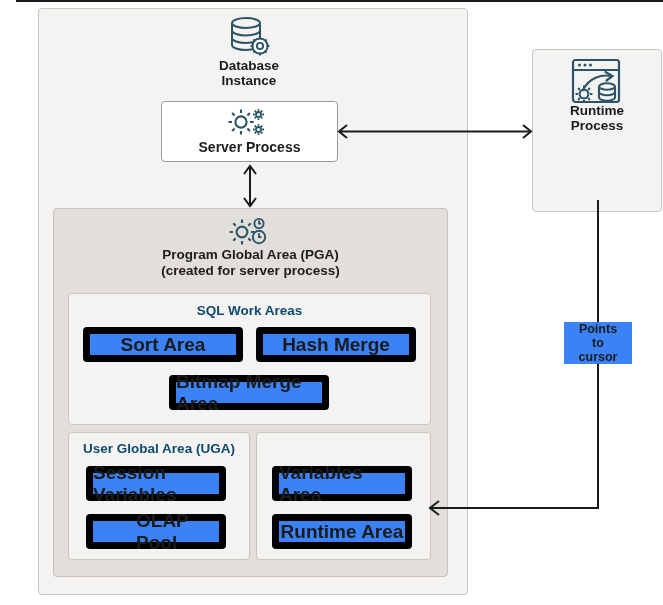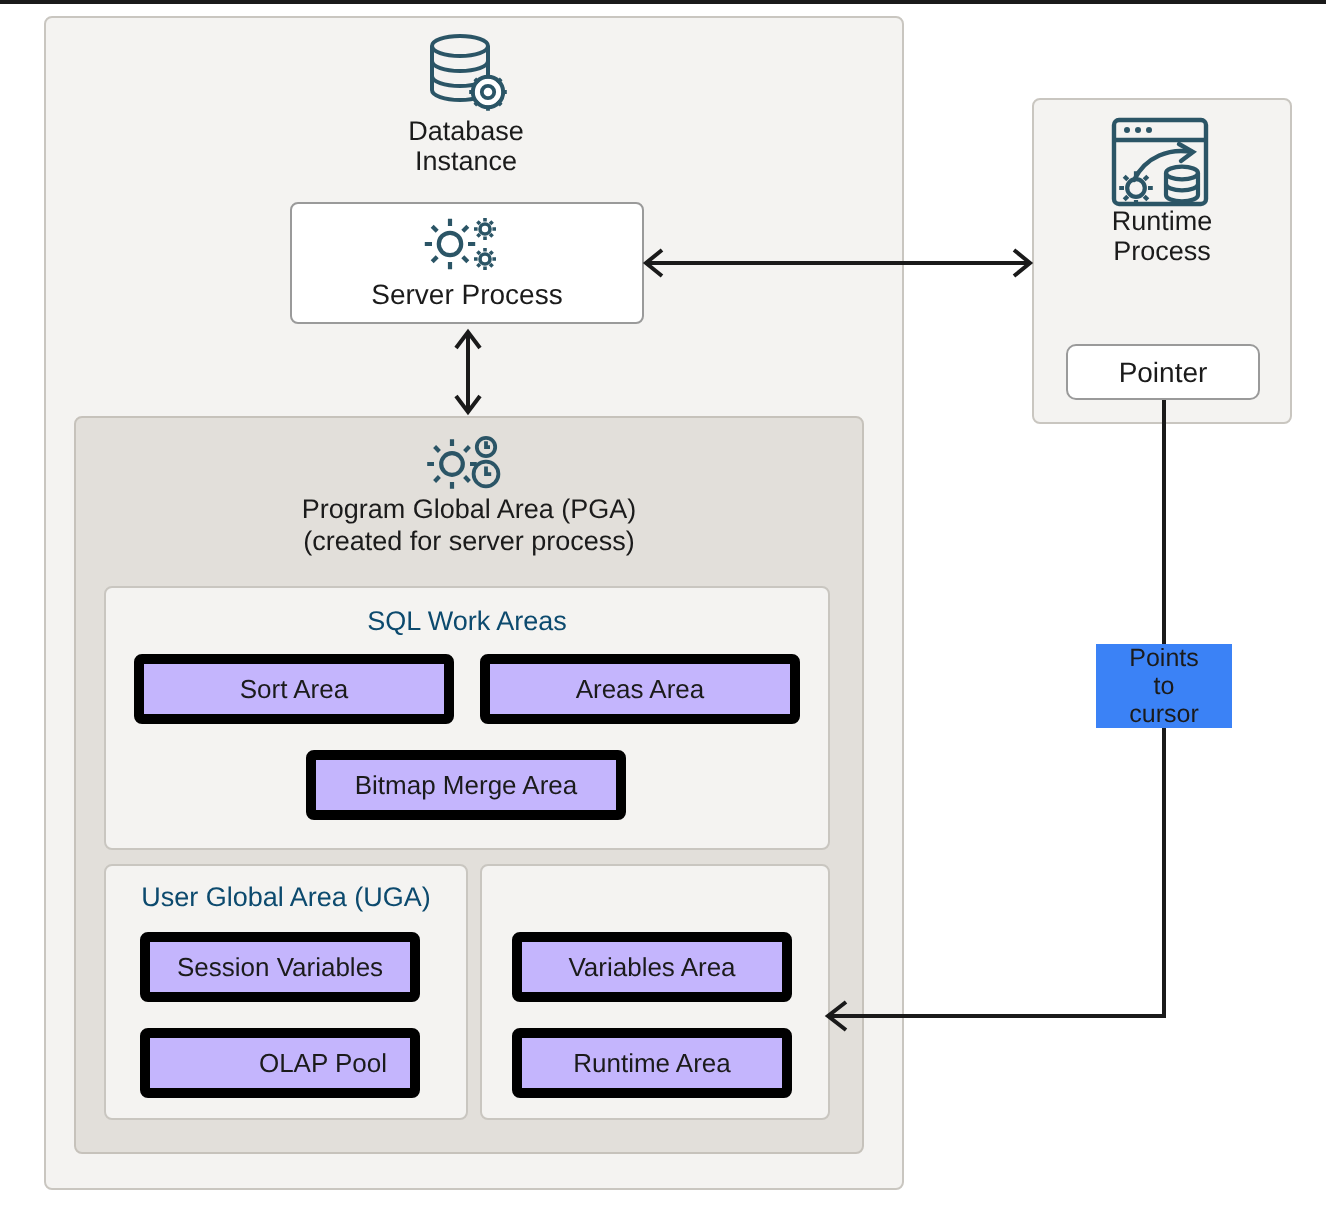--- a/index.html
+++ b/index.html
@@ -4,37 +4,37 @@
 <style>
   html,body{margin:0;padding:0;}
   body{
     width:663px;height:605px;
     background:#ffffff;
     font-family:"Liberation Sans","DejaVu Sans",sans-serif;
     color:#1b1b1b;
     position:relative;
     overflow:hidden;
   }
-  #stage{position:absolute;left:0;top:0;width:525px;height:605px;}
+  #stage{position:absolute;left:16px;top:0;width:525px;height:605px;font-weight:bold;}
   .topstrip{position:absolute;left:0;top:0;width:663px;height:2px;background:#1a1a1a;}
 
   
   .panel{
     position:absolute;
     box-sizing:border-box;
     border:1px solid #c9c6c0;
     border-radius:4px;
     background:#f4f3f1;
   }
   .panel.gray{background:#e2dfda;border-color:#c6c2bb;}
   .panel.white{background:#ffffff;border-color:#9a9a9a;}
   .panel.btn{
-    background:#c4b5fd;border:5px solid #000000;border-radius:4px;
+    background:#3b82f6;border:7px solid #000000;border-radius:4px;
     display:flex;align-items:center;justify-content:center;
-    font-size:13px;color:#1b1b1b;
+    font-size:19px;color:#1b1b1b;
   }
   .panel.btnlight{
     background:#ffffff;border:1px solid #9a9a9a;border-radius:5px;
     display:flex;align-items:center;justify-content:center;
     font-size:14px;color:#1b1b1b;
   }
   .outer{box-shadow:0 0 0 0 transparent;}
 
   .caption{
     position:absolute;
@@ -139,21 +139,21 @@
       </g>
     </svg>
   </div>
   <div class="caption" style="left:57px;top:247px;width:355px;font-size:13.5px;line-height:16px;">Program Global Area (PGA)
 (created for server process)</div>
 
   <div class="panel" style="left:52px;top:293px;width:363px;height:132px;"></div>
   <div class="sectitle" style="left:52px;top:303px;width:363px;">SQL Work Areas</div>
 
   <div class="panel btn" style="left:67px;top:327px;width:160px;height:35px;">Sort Area</div>
-  <div class="panel btn" style="left:240px;top:327px;width:160px;height:35px;">Areas Area</div>
+  <div class="panel btn" style="left:240px;top:327px;width:160px;height:35px;">Hash Merge</div>
   <div class="panel btn" style="left:153px;top:375px;width:160px;height:35px;">Bitmap Merge Area</div>
 
   <div class="panel" style="left:52px;top:432px;width:182px;height:128px;"></div>
   <div class="sectitle" style="left:52px;top:441px;width:182px;">User Global Area (UGA)</div>
 
   <div class="panel btn" style="left:70px;top:466px;width:140px;height:35px;">Session Variables</div>
   <div class="panel btn" style="left:70px;top:514px;width:140px;height:35px;padding-left:43px;">OLAP Pool</div>
 
   <div class="panel" style="left:240px;top:432px;width:175px;height:128px;"></div>
 
@@ -186,21 +186,20 @@
       <g fill="none" stroke="#2b5566" stroke-width="2.1">
         <ellipse cx="38" cy="29.5" rx="8" ry="3.2"></ellipse>
         <path d="M30 29.5 v11 a8 3.2 0 0 0 16 0 v-11"></path>
         <path d="M30 35 a8 3.2 0 0 0 16 0"></path>
       </g>
     </svg>
   </div>
   <div class="caption" style="left:521px;top:103px;width:120px;">Runtime
 Process</div>
 
-  <div class="panel btnlight" style="left:533px;top:172px;width:97px;height:28px;">Pointer</div>
 
   <div class="conn" style="left:318px;top:120px;width:202px;height:24px;">
     <svg width="202" height="24" viewBox="0 0 202 24">
       <line x1="6" y1="11.5" x2="196" y2="11.5" stroke="#1a1a1a" stroke-width="2"></line>
       <polyline points="13,5 5,11.5 13,18" fill="none" stroke="#1a1a1a" stroke-width="2"></polyline>
       <polyline points="189,5 197,11.5 189,18" fill="none" stroke="#1a1a1a" stroke-width="2"></polyline>
     </svg>
   </div>
 
   <div class="conn" style="left:224px;top:162px;width:20px;height:48px;">

